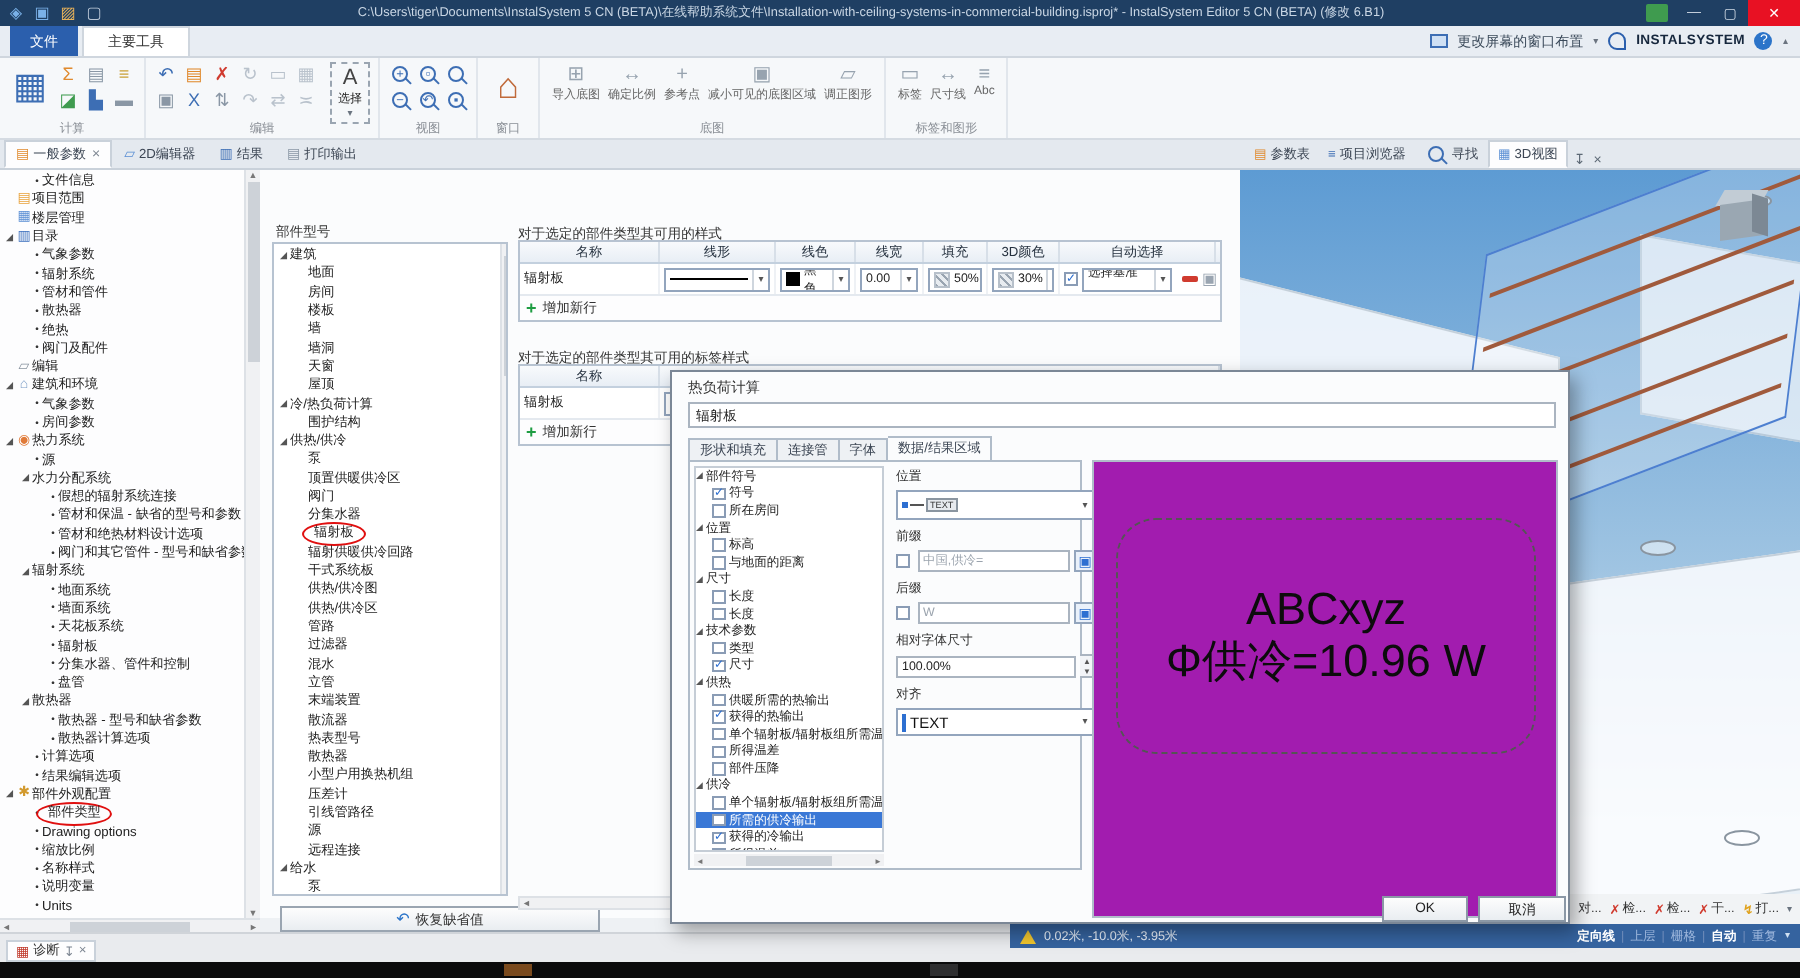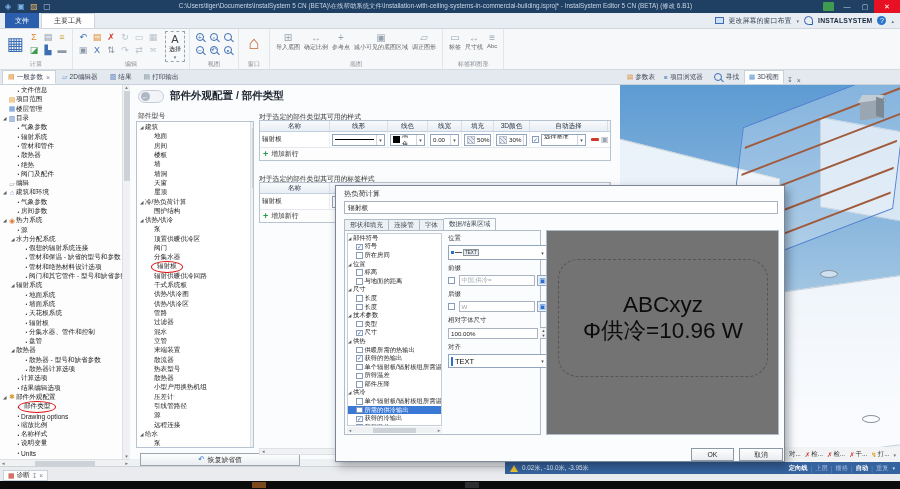--- a/index.html
+++ b/index.html
@@ -140,21 +140,21 @@
 .pos-ic .d{width:3px;height:3px;background:#2d6fd1;}
 .pos-ic .l{width:7px;height:1px;background:#555;}
 .pos-ic .t{border:1px solid #8a95a0;background:#e7eaee;font-size:4.6px;padding:0 1px;color:#333;}
 .frow{display:flex;align-items:center;gap:2px;margin-top:2px;}
 .finput{border:1px solid #aab4c0;background:#fff;height:11px;flex:1;display:flex;align-items:center;padding-left:2px;font-size:6.2px;color:#9aa3ad;overflow:hidden;}
 .finput.dark{color:#222;}
 .icbtn{width:11px;height:11px;border:1px solid #93a5bd;background:#eaf1fa;color:#2d6fd1;font-size:7px;display:flex;align-items:center;justify-content:center;flex:none;}
 .spin{width:8px;height:12px;border:1px solid #aab4c0;border-left:none;display:flex;flex-direction:column;align-items:center;justify-content:center;font-size:4px;color:#555;background:#f2f4f7;}
 .aligndd{border:1px solid #93a5bd;background:#fff;height:14px;display:flex;align-items:center;gap:2px;padding-left:2px;margin-top:2px;font-size:7.5px;color:#111;}
 .cursorbar{width:2px;height:9px;background:#2d6fd1;}
-#dlg-preview{position:absolute;left:210px;top:44px;width:233px;height:205px;border:1px solid #b0bcc9;background:#737373;}
+#dlg-preview{position:absolute;left:210px;top:44px;width:233px;height:229px;border:1px solid #b0bcc9;background:#a21caf;}
 #dashed-rect{position:absolute;left:11px;top:28px;width:210px;height:118px;border:1.6px dashed #555;border-radius:20px;display:flex;flex-direction:column;align-items:center;justify-content:center;}
 .pline{font-size:22.5px;line-height:26px;color:#0c0c0c;white-space:nowrap;}
 .dlgbtn{position:absolute;top:262px;height:13px;border:1px solid #8b98a6;background:linear-gradient(#fdfdfd,#e9edf1);display:flex;align-items:center;justify-content:center;font-size:6.8px;color:#222;}
 #btn-ok{left:355px;width:43px;}
 #btn-cancel{left:403px;width:44px;}
 </style>
 </head>
 <body>
 
 <div id="root">
@@ -541,26 +541,20 @@
       </div>
     </div>
   <div id="sidebar-vsb" class="abs">▲<div class="sbthumb" style="height:90px;"></div><div style="position:absolute;bottom:0;left:0;right:0;">▼</div></div>
   <div id="sidebar-hsb" class="abs">
       <span>◄</span>
       <span class="hthumb"></span>
       <span>►</span>
     </div>
 
   <div id="mainpanel" class="abs">
-    <div id="mp-header">
-      <span id="back-pill">
-          <span id="back-circle">←</span>
-        </span>
-      <span id="mp-title">部件外观配置 / 部件类型</span>
-    </div>
     <div id="model-label">部件型号</div>
     <div id="model-tree">
 
     <div class="trow" style="padding-left: 3px;">
           <span class="expd">◢</span>
           <span>建筑</span>
         </div>
         <div class="trow" style="padding-left: 12px;">
           <span class="expd"></span>
           <span>地面</span>

